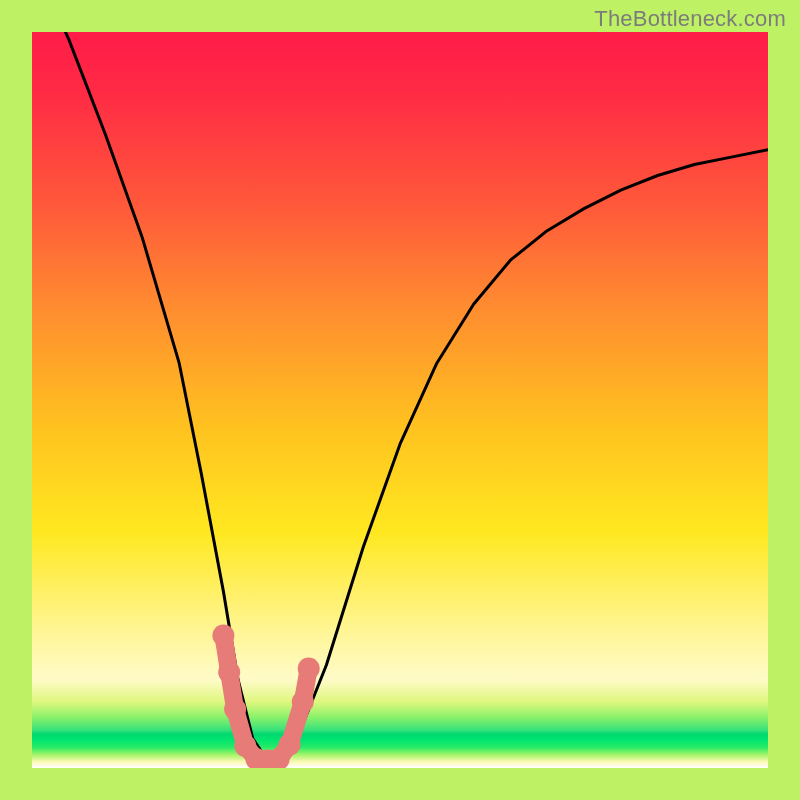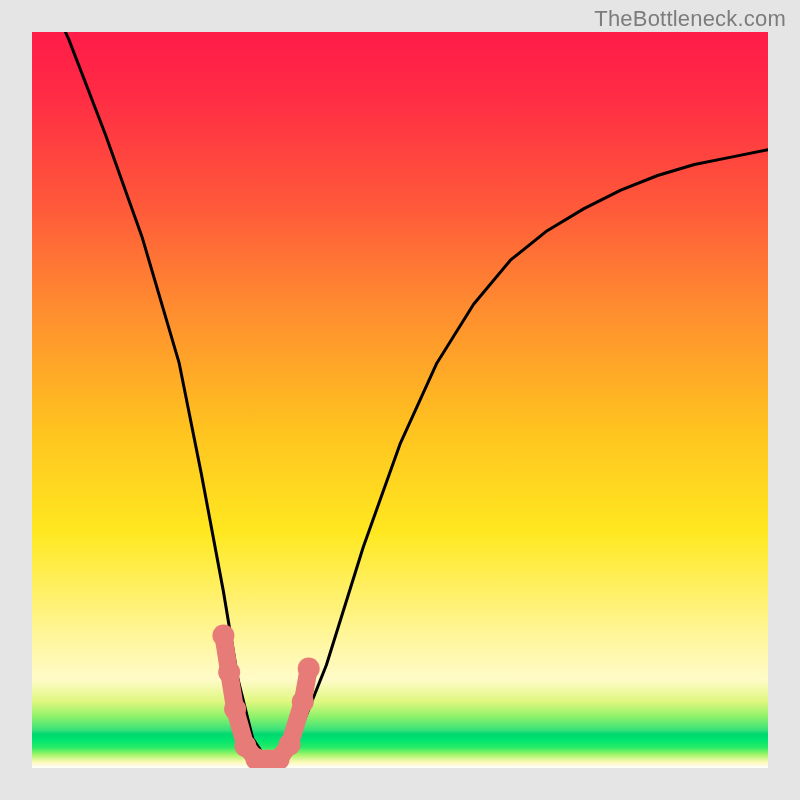--- a/index.html
+++ b/index.html
@@ -10,21 +10,21 @@
     background: #000;
     font-family: Arial, Helvetica, sans-serif;
     position: relative;
   }
   .frame {
     position: absolute;
     top: 0;
     left: 0;
     width: 800px;
     height: 800px;
-    background: #e5e5e5;
+    background: #bef264;
   }
   .plot-area {
     position: absolute;
     top: 32px;
     left: 32px;
     width: 736px;
     height: 736px;
     overflow: hidden;
   }
   .gradient {

